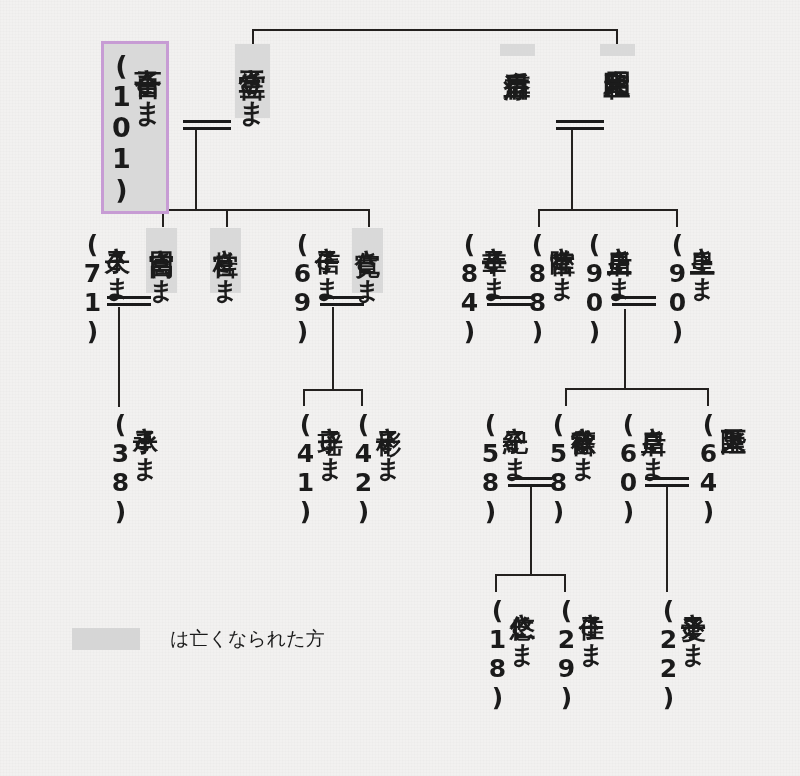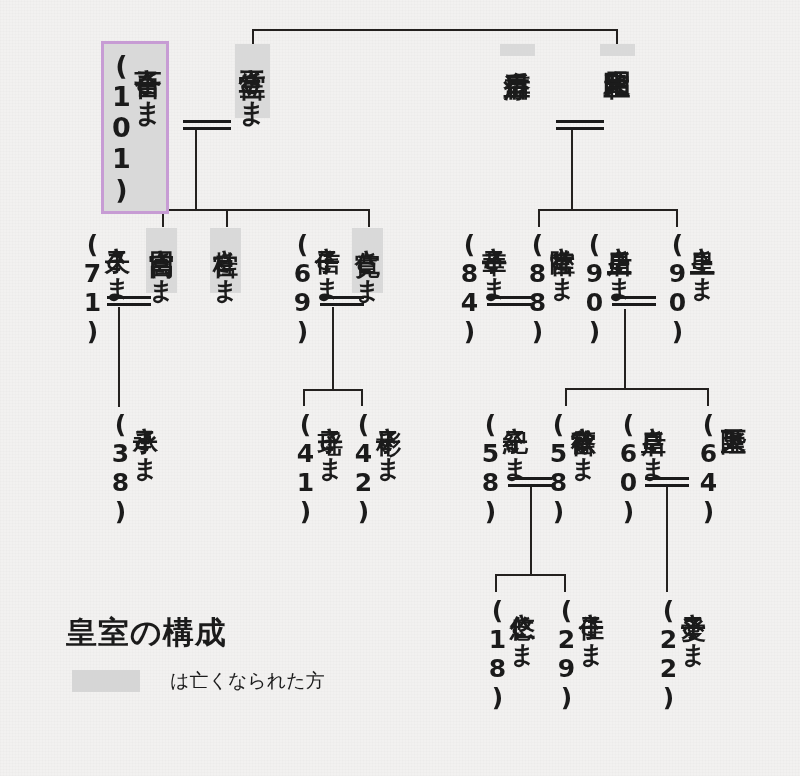--- a/index.html
+++ b/index.html
@@ -237,20 +237,19 @@
     <span class="nm">佳子さま</span>
     <span class="ag">(29)</span>
   </div>
 
   <div class="node" style="left:654px;top:594px;font-size:25px;padding:2px 2px;">
     <span class="nm">愛子さま</span>
     <span class="ag">(22)</span>
   </div>
 
   <div id="titleblock">
-    <div id="title">皇室の構成</div>
     <div id="legendrow">
       <div id="legendswatch"></div>
       <div id="legendtext">は亡くなられた方</div>
     </div>
   </div>
 
 </div>
 
 </body></html>

